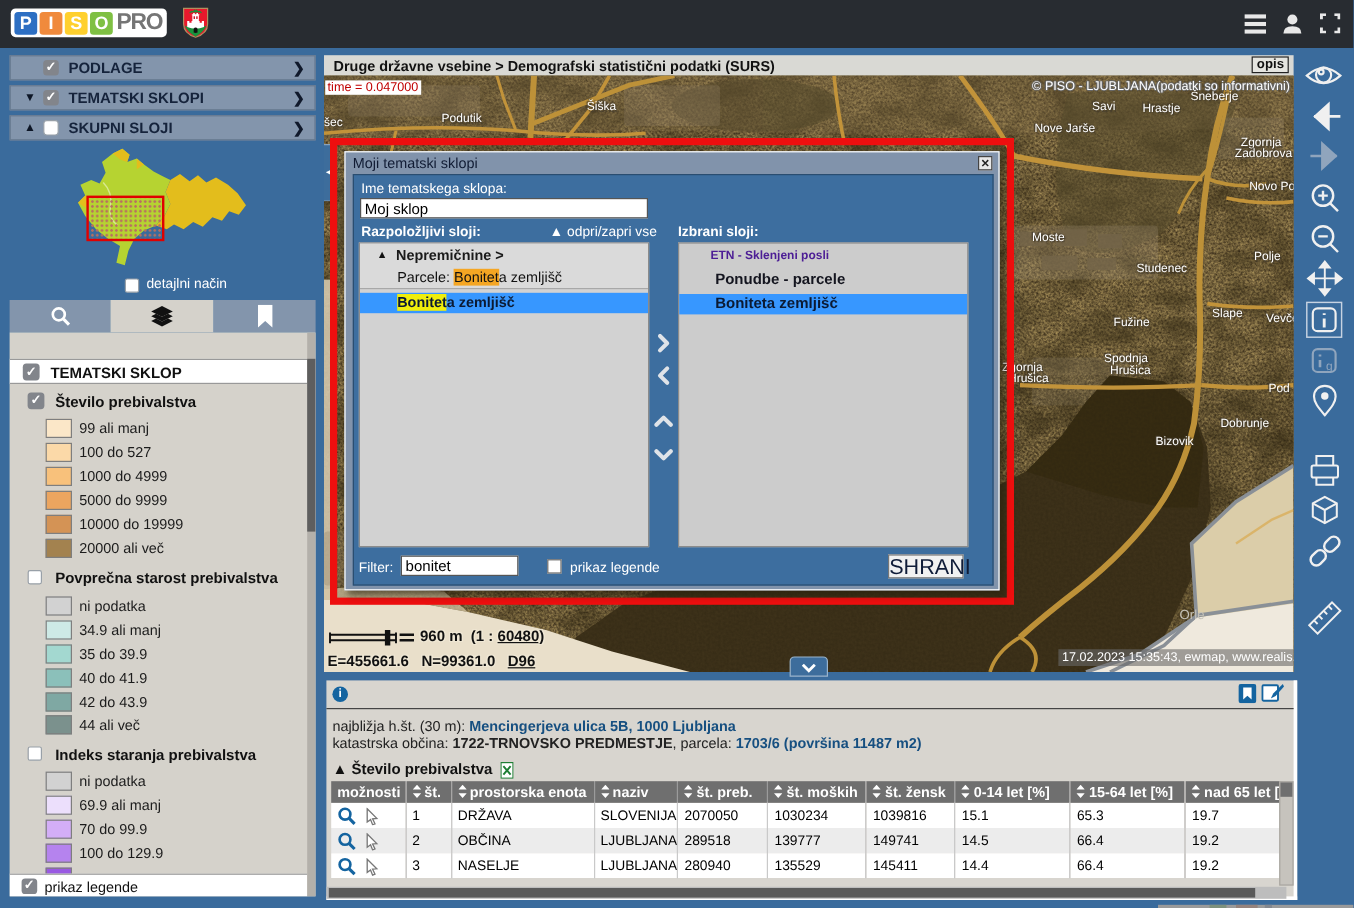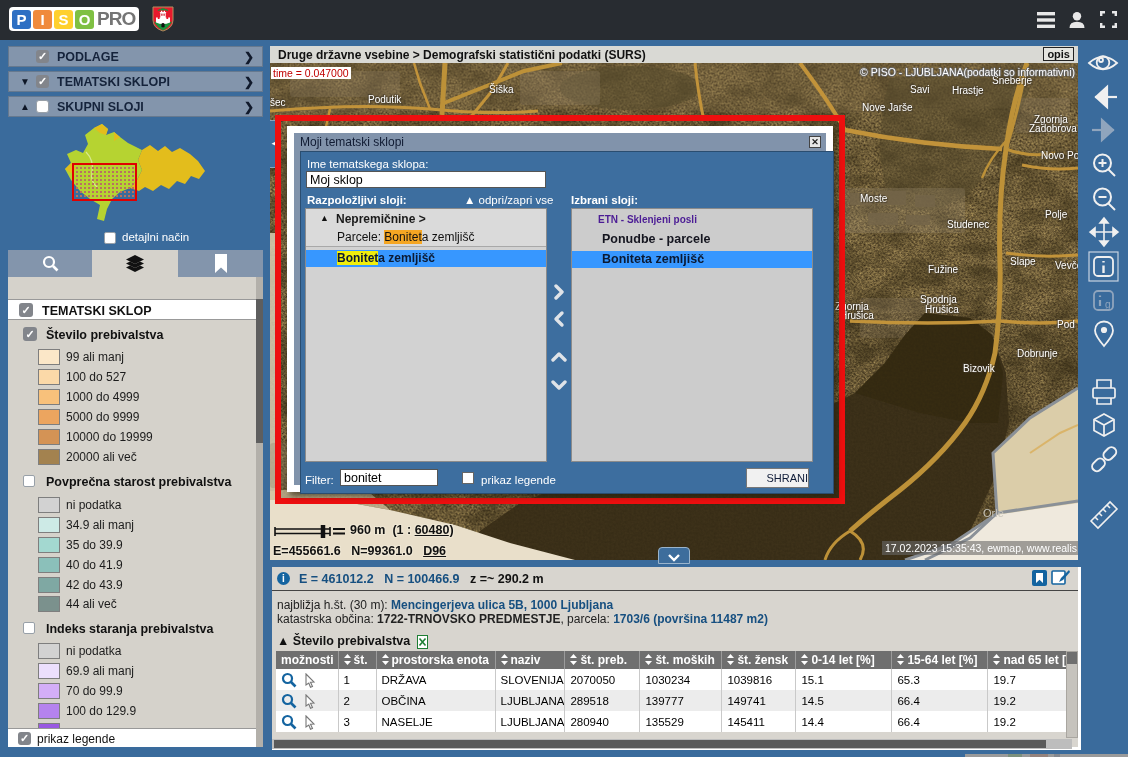--- a/index.html
+++ b/index.html
@@ -23,21 +23,21 @@
   .tab { position:absolute; top:0; height:27px; background:#8395ac; }
   #legend { position:absolute; left:8px; top:277px; width:255px; height:470px; background:#d5d2cb; overflow:hidden; }
   .lrow { position:absolute; left:0; width:248px; }
   .sw { position:absolute; left:30px; width:22px; height:16px; border:1px solid #7e7e7e; }
   .swt { position:absolute; left:58px; top:1px; font-size:12px; color:#1c1c1c; }
   .lhead { font-weight:bold; font-size:12.5px; color:#111; }
   #maptitle { position:absolute; left:270px; top:46px; width:808px; height:33px; background:#d9d9d4; border-bottom:1px solid #6f6f6f; font-size:12px; font-weight:bold; color:#111; }
   #map { position:absolute; left:270px; top:63px; width:808px; height:497px; overflow:hidden; background:#6f5e3d; }
   .mlab { position:absolute; color:#fff; font-size:10px; text-shadow:1px 1px 1px #40382a, -1px -1px 1px #40382a; white-space:nowrap; }
   #redbox { position:absolute; left:275px; top:115px; width:570px; height:389px; border:6px solid #ee0f0f; }
-  #dlg { position:absolute; left:287px; top:126px; width:546px; height:366px; background:#8193ab; border:7px solid #ffffff; box-shadow:3px 4px 6px rgba(40,30,10,.65); }
+  #dlg { position:absolute; left:287px; top:126px; width:546px; height:366px; background:#8193ab; border:1px solid #ffffff; box-shadow:3px 4px 6px rgba(40,30,10,.65); }
   #dlgtitle { position:absolute; left:6px; top:2px; color:#101b33; font-size:12px; }
   #dlgx { position:absolute; right:5px; top:3px; width:12px; height:12px; background:#e8e8e8; border:1px solid #444; font-size:9px; line-height:10px; text-align:center; color:#222; font-weight:bold; }
   #dlgbody { position:absolute; left:6px; top:18px; width:534px; height:343px; background:#3d6e9f; border:1px solid #2a4d70; }
   .wlab { position:absolute; color:#fff; font-size:11.5px; }
   .wbold { font-weight:bold; }
   .inp { position:absolute; background:#fff; border:1px solid #555; font-size:12.5px; color:#000; padding:0 3px; }
   .list { position:absolute; top:56px; width:242px; height:254px; background:#d2d2d2; border:1px solid #8b8b8b; }
   .sel { background:#3797ff; }
   #bpanel { position:absolute; left:272px; top:567px; width:809px; height:183px; background:#d8d5cf; border-right:3px solid #fff; border-bottom:3px solid #fff; }
   #btable { position:absolute; left:4px; top:84px; }
@@ -398,21 +398,21 @@
           <path d="M5 2 L11 8 L5 14"></path>
           <path d="M11 29 L5 35 L11 41"></path>
           <path d="M2 76 L8 70 L14 76"></path>
           <path d="M2 98 L8 104 L14 98"></path>
         </g>
       </svg>
       <div class="wlab" style="left:4px; top:322px;">Filter:</div>
       <div class="inp" style="left:39px; top:317px; width:98px; height:17px; line-height:16px;">bonitet</div>
       <div class="abs" style="left:161px; top:320px; width:12px; height:12px; background:#fff; border:1px solid #666;"></div>
       <div class="wlab" style="left:180px; top:322px;">prikaz legende</div>
-      <div class="abs" style="left:445px; top:316px; width:63px; height:20px; background:#f1f1f1; border:1px solid #777; text-align:right; font-size:11px; line-height:18px; color:#101c38;">SHRANI</div>
+      <div class="abs" style="left:445px; top:316px; width:63px; height:20px; background:#f1f1f1; border:1px solid #777; text-align:center; font-size:18px; line-height:18px; color:#101c38;">SHRANI</div>
     </div>
   </div>
 
   <svg class="abs" style="left:1081px; top:46px;" width="47" height="500" viewBox="0 0 47 500">
     <g stroke="#f0f0f0" fill="none" stroke-width="1.8">
 
       <path d="M8 17 Q22 4.5 36 17 Q22 29.5 8 17 Z"></path>
       <circle cx="22" cy="16.5" r="6.3"></circle>
       <circle cx="20" cy="14" r="2"></circle>
 
@@ -475,21 +475,20 @@
       <g stroke-width="1.6">
         <path d="M10 475 L29 456 L36 463 L17 482 Z"></path>
         <path d="M14 471 L17 474 M18 467 L21 470 M22 463 L25 466 M26 459 L29 462"></path>
       </g>
     </g>
   </svg>
 
   <div id="bpanel">
     <div class="abs" style="left:0; top:0; width:806px; height:24px; border-bottom:1px solid #444;">
       <div class="abs" style="left:5px; top:5px; width:13px; height:13px; border-radius:50%; background:#1464a0; color:#fff; font-size:10px; font-weight:bold; text-align:center; line-height:13px;">i</div>
-      <span class="abs" style="left:27px; top:5px; font-size:12.5px; font-weight:bold; color:#164f80; white-space:nowrap;">E = 461012.2&nbsp;&nbsp; N = 100466.9&nbsp;&nbsp; <span style="color:#111">z =~ 290.2 m</span></span>
       <svg class="abs" style="left:760px; top:3px" width="15" height="16" viewBox="0 0 15 16">
         <rect width="15" height="16" rx="2" fill="#1464a0"></rect>
         <path d="M4 3 H11 V13 L7.5 9.8 L4 13 Z" fill="#fff"></path>
       </svg>
       <svg class="abs" style="left:779px; top:1px" width="20" height="19" viewBox="0 0 20 19">
         <rect x="1" y="3" width="13" height="13" rx="1" fill="#fff" stroke="#1464a0" stroke-width="1.6"></rect>
         <path d="M18 2 L10 10 L8 14 L12 12 L19 4 Z" fill="#1464a0"></path>
       </svg>
     </div>
     <div class="abs" style="left:5px; top:31px; font-size:12px; color:#222;">najbližja h.št. (30 m): <span style="color:#164f80; font-weight:bold;">Mencingerjeva ulica 5B, 1000 Ljubljana</span></div>

